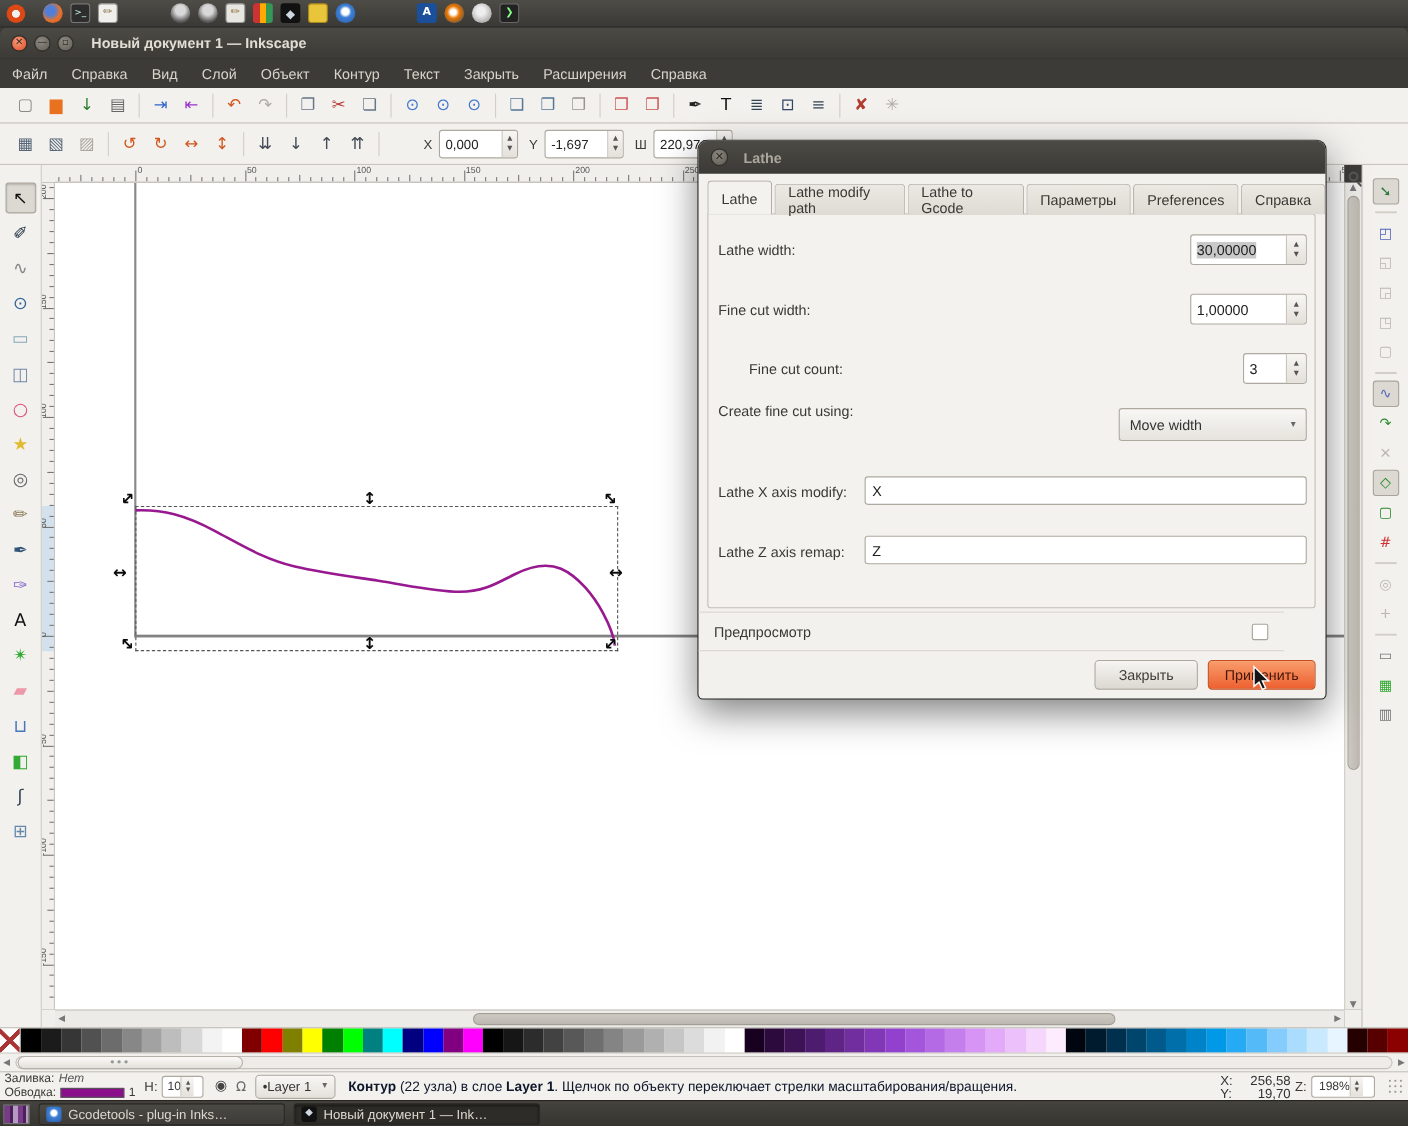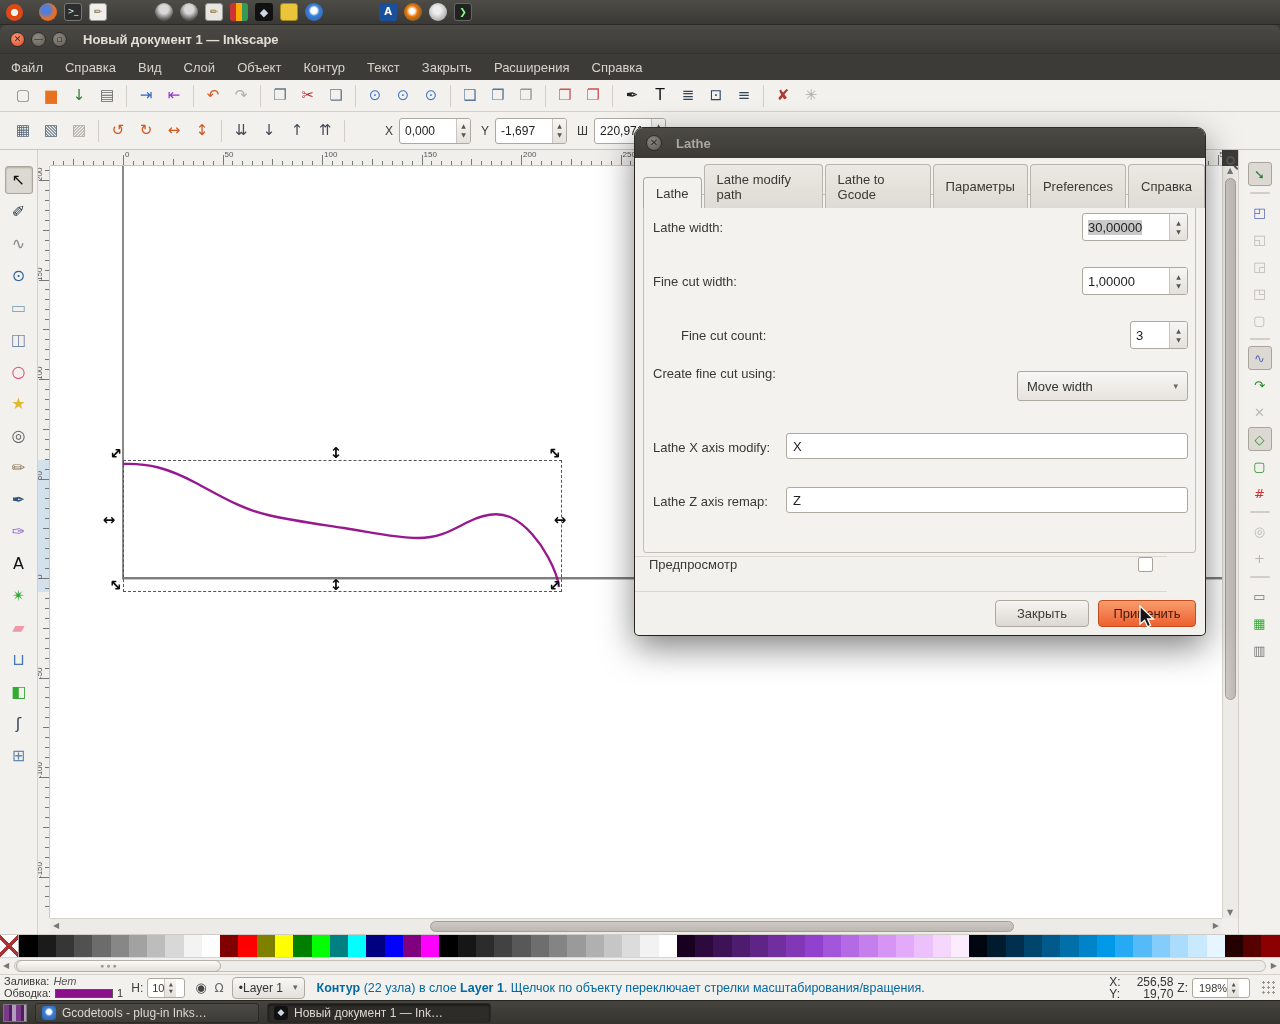--- a/index.html
+++ b/index.html
@@ -102,41 +102,41 @@
   .pal-track{position:absolute;left:14px;top:2px;width:1252px;height:12px;border:1px solid #c4c0b9;border-radius:7px;background:#edecE8;}
   .pal-thumb{position:absolute;left:16px;top:2px;width:205px;height:12px;background:linear-gradient(#fbfaf8,#e3e0da);border:1px solid #b4afa7;border-radius:7px;}
   .pal-dots{position:absolute;left:100px;top:4px;font-size:7px;color:#999;letter-spacing:2px;}
   .statusbar{left:0;top:974px;width:1280px;height:26px;background:#f2f1ee;border-top:1px solid #d5d1ca;display:flex;align-items:center;font-size:11px;color:#3a3935;z-index:9;}
   .fs-block{display:flex;flex-direction:column;justify-content:center;gap:1px;margin-left:4px;line-height:11px;}
   .fs-row{display:flex;align-items:center;gap:4px;}
   .stroke-swatch{width:58px;height:9px;border:1px solid #555;}
   .mini-field{height:20px;border:1px solid #aea99f;border-radius:3px;background:#fff;display:flex;align-items:center;overflow:hidden;}
   .mini-field .spin{width:12px;align-self:stretch;border-left:1px solid #c9c4bc;background:linear-gradient(#f7f6f3,#e4e0da);display:flex;flex-direction:column;align-items:center;justify-content:center;gap:2px;font-size:5px;color:#555;}
   .layercombo{height:22px;background:linear-gradient(#f8f7f5,#e4e1db);border:1px solid #aea99f;border-radius:4px;display:flex;align-items:center;padding:0 6px;gap:10px;margin-left:8px;font-size:12px;color:#333;}
-  .status-msg{margin-left:12px;font-size:12.5px;white-space:nowrap;overflow:hidden;max-width:720px;color:#0369a1;}
+  .status-msg{margin-left:12px;font-size:12.5px;white-space:nowrap;overflow:hidden;max-width:720px;color:#0f172a;}
   .coords{margin-left:auto;display:flex;align-items:center;gap:4px;}
   .coord-grid{display:grid;grid-template-columns:16px 48px;font-size:12px;line-height:12px;color:#333;}
   .coord-grid i{font-style:normal;text-align:right;}
   .grip{width:14px;height:14px;margin:0 4px 0 8px;background:radial-gradient(circle,#9a958d 1px,transparent 1.3px);background-size:5px 5px;background-position:bottom right;}
 
   
   .dialog{left:635px;top:128px;width:570px;height:507px;background:#f2f1ee;border-radius:8px 8px 4px 4px;box-shadow:0 12px 34px rgba(0,0,0,.5),0 0 0 1px #33322e;z-index:40;}
   .dlg-title{height:30px;background:linear-gradient(#4c4a45,#3b3a36);border-radius:8px 8px 0 0;display:flex;align-items:center;}
   .dlg-close{width:16px;height:16px;margin-left:11px;border-radius:50%;background:radial-gradient(circle at 40% 35%,#8e8a82,#5a574f);color:#2c2b27;font-size:10px;display:flex;align-items:center;justify-content:center;border:1px solid #2e2d29;}
   .dlg-title b{margin-left:14px;font-size:13px;color:#aca79e;}
   .tabs{position:absolute;left:8px;top:36px;display:flex;align-items:flex-end;gap:2px;z-index:2;}
-  .tab{height:44px;display:flex;align-items:center;padding:0 12px;font-size:13px;color:#3a3834;background:linear-gradient(#ece9e4,#dedbd4);border:1px solid #b9b4ac;border-bottom:none;border-radius:4px 4px 0 0;}
+  .tab{height:28px;display:flex;align-items:center;padding:0 12px;font-size:13px;color:#3a3834;background:linear-gradient(#ece9e4,#dedbd4);border:1px solid #b9b4ac;border-bottom:none;border-radius:4px 4px 0 0;}
   .tab.active{height:31px;background:#f3f2ef;border-color:#aca79e;}
   .dlg-frame{position:absolute;left:8px;top:66px;width:553px;height:359px;border:1px solid #c2beb6;border-radius:0 3px 3px 3px;background:#f3f2ef;}
   .drow-label{position:absolute;font-size:13px;color:#3a3834;}
   .dsel{background:#c9c9c9;}
   .combo{position:absolute;display:flex;align-items:center;justify-content:space-between;padding:0 9px;background:linear-gradient(#f8f7f5,#e6e3dd);border:1px solid #aea99f;border-radius:3px;font-size:13px;color:#333;}
   .combo .arr{font-size:9px;color:#666;}
   .txtfield{position:absolute;height:26px;border:1px solid #aea99f;border-radius:3px;background:#fff;display:flex;align-items:center;padding:0 6px;font-size:13px;color:#222;}
-  .prev-row{position:absolute;left:0px;top:428px;width:532px;height:36px;border-top:1px solid #dad6d0;border-bottom:1px solid #dad6d0;display:flex;align-items:flex-start;}
+  .prev-row{position:absolute;left:0px;top:428px;width:532px;height:36px;border-top:1px solid #dad6d0;border-bottom:1px solid #dad6d0;display:flex;align-items:center;}
   .prev-row span{margin-left:14px;font-size:13px;color:#3a3834;}
   .chk{position:absolute;right:14px;width:15px;height:15px;background:#fff;border:1px solid #a7a29a;border-radius:2px;}
   .btn{position:absolute;height:27px;display:flex;align-items:center;justify-content:center;font-size:13px;border-radius:4px;}
   .btn-gray{left:360px;top:472px;width:94px;background:linear-gradient(#f6f5f2,#dcd8d2);border:1px solid #aea99f;color:#3e3b36;}
   .btn-orange{left:463px;top:472px;width:98px;background:linear-gradient(#f89c6c,#ee6030);border:1px solid #c24e1e;color:#441708;}
 
   
   .taskbar{left:0;top:1000px;width:1280px;height:24px;background:linear-gradient(#45433e,#35342f);border-top:1px solid #26251f;display:flex;align-items:center;z-index:80;}
   .wsw{width:24px;height:18px;margin-left:3px;border:1px solid #777;background:repeating-linear-gradient(90deg,#7a3a8a 0 5px,#4a2258 5px 8px,#b49ac0 8px 12px);}
   .taskbtn{height:20px;width:224px;margin-left:8px;display:flex;align-items:center;gap:6px;padding:0 6px;border:1px solid #2a2925;border-radius:3px;background:linear-gradient(#4c4a45,#3d3b37);color:#dcd8d0;font-size:12px;white-space:nowrap;overflow:hidden;}

